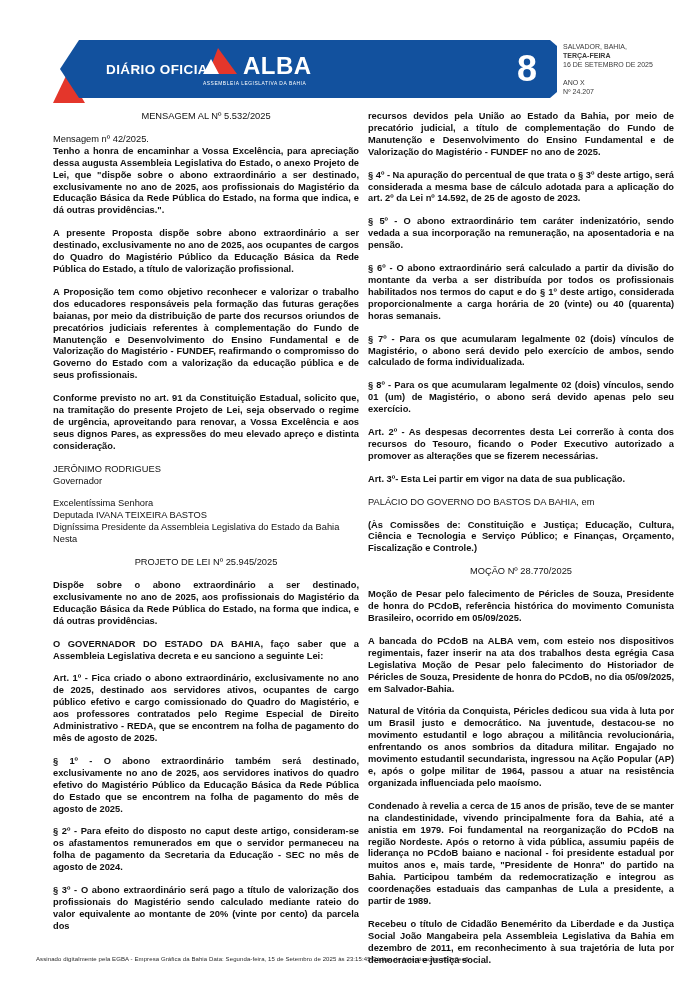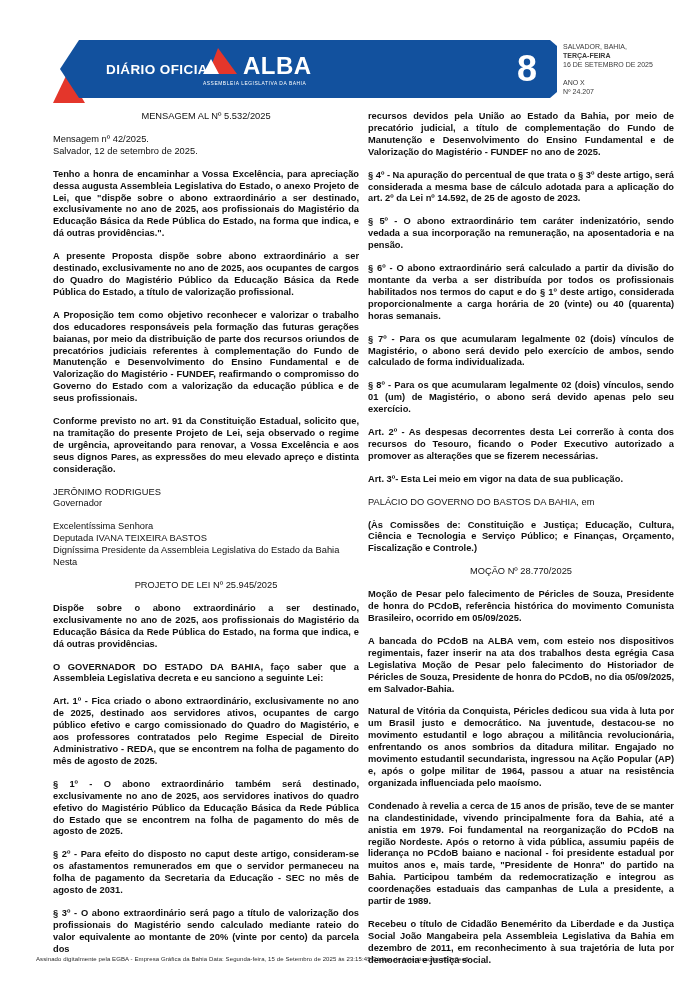--- a/index.html
+++ b/index.html
@@ -83,48 +83,47 @@
       <div>16 DE SETEMBRO DE 2025</div>
       <div class="spaced">ANO X</div>
       <div>Nº 24.207</div>
     </div>
   </header>
 
   <main class="columns">
     <section class="col">
         <p class="blk heading">MENSAGEM AL Nº 5.532/2025</p>
         <p class="blk line">Mensagem nº 42/2025.</p>
-        <p class="blk line-end">Salvador, 12 de setembro de 2025.</p>
         <p class="blk para">Tenho a honra de encaminhar a Vossa Excelência, para apreciação dessa augusta Assembleia Legislativa do Estado, o anexo Projeto de Lei, que "dispõe sobre o abono extraordinário a ser destinado, exclusivamente no ano de 2025, aos profissionais do Magistério da Educação Básica da Rede Pública do Estado, na forma que indica, e dá outras providências.".</p>
         <p class="blk para">A presente Proposta dispõe sobre abono extraordinário a ser destinado, exclusivamente no ano de 2025, aos ocupantes de cargos do Quadro do Magistério Público da Educação Básica da Rede Pública do Estado, a título de valorização profissional.</p>
         <p class="blk para">A Proposição tem como objetivo reconhecer e valorizar o trabalho dos educadores responsáveis pela formação das futuras gerações baianas, por meio da distribuição de parte dos recursos oriundos de precatórios judiciais referentes à complementação do Fundo de Manutenção e Desenvolvimento do Ensino Fundamental e de Valorização do Magistério - FUNDEF, reafirmando o compromisso do Governo do Estado com a valorização da educação pública e de seus profissionais.</p>
         <p class="blk para">Conforme previsto no art. 91 da Constituição Estadual, solicito que, na tramitação do presente Projeto de Lei, seja observado o regime de urgência, aproveitando para renovar, a Vossa Excelência e aos seus dignos Pares, as expressões do meu elevado apreço e distinta consideração.</p>
         <p class="blk line">JERÔNIMO RODRIGUES</p>
         <p class="blk line-end">Governador</p>
         <p class="blk line">Excelentíssima Senhora</p>
         <p class="blk line">Deputada IVANA TEIXEIRA BASTOS</p>
         <p class="blk line">Digníssima Presidente da Assembleia Legislativa do Estado da Bahia</p>
         <p class="blk line-end">Nesta</p>
         <p class="blk heading">PROJETO DE LEI Nº 25.945/2025</p>
         <p class="blk para">Dispõe sobre o abono extraordinário a ser destinado, exclusivamente no ano de 2025, aos profissionais do Magistério da Educação Básica da Rede Pública do Estado, na forma que indica, e dá outras providências.</p>
         <p class="blk para">O GOVERNADOR DO ESTADO DA BAHIA, faço saber que a Assembleia Legislativa decreta e eu sanciono a seguinte Lei:</p>
         <p class="blk para">Art. 1º - Fica criado o abono extraordinário, exclusivamente no ano de 2025, destinado aos servidores ativos, ocupantes de cargo público efetivo e cargo comissionado do Quadro do Magistério, e aos professores contratados pelo Regime Especial de Direito Administrativo - REDA, que se encontrem na folha de pagamento do mês de agosto de 2025.</p>
         <p class="blk para">§ 1º - O abono extraordinário também será destinado, exclusivamente no ano de 2025, aos servidores inativos do quadro efetivo do Magistério Público da Educação Básica da Rede Pública do Estado que se encontrem na folha de pagamento do mês de agosto de 2025.</p>
-        <p class="blk para">§ 2º - Para efeito do disposto no caput deste artigo, consideram-se os afastamentos remunerados em que o servidor permaneceu na folha de pagamento da Secretaria da Educação - SEC no mês de agosto de 2031.</p>
+        <p class="blk para">§ 2º - Para efeito do disposto no caput deste artigo, consideram-se os afastamentos remunerados em que o servidor permaneceu na folha de pagamento da Secretaria da Educação - SEC no mês de agosto de 2024.</p>
         <p class="blk para">§ 3º - O abono extraordinário será pago a título de valorização dos profissionais do Magistério sendo calculado mediante rateio do valor equivalente ao montante de 20% (vinte por cento) da parcela dos</p>
       </section>
     <section class="col">
         <p class="blk para">recursos devidos pela União ao Estado da Bahia, por meio de precatório judicial, a título de complementação do Fundo de Manutenção e Desenvolvimento do Ensino Fundamental e de Valorização do Magistério - FUNDEF no ano de 2025.</p>
         <p class="blk para">§ 4º - Na apuração do percentual de que trata o § 3º deste artigo, será considerada a mesma base de cálculo adotada para a aplicação do art. 2º da Lei nº 14.592, de 25 de agosto de 2023.</p>
         <p class="blk para">§ 5º - O abono extraordinário tem caráter indenizatório, sendo vedada a sua incorporação na remuneração, na aposentadoria e na pensão.</p>
         <p class="blk para">§ 6º - O abono extraordinário será calculado a partir da divisão do montante da verba a ser distribuída por todos os profissionais habilitados nos termos do caput e do § 1º deste artigo, considerada proporcionalmente a carga horária de 20 (vinte) ou 40 (quarenta) horas semanais.</p>
         <p class="blk para">§ 7º - Para os que acumularam legalmente 02 (dois) vínculos de Magistério, o abono será devido pelo exercício de ambos, sendo calculado de forma individualizada.</p>
         <p class="blk para">§ 8º - Para os que acumularam legalmente 02 (dois) vínculos, sendo 01 (um) de Magistério, o abono será devido apenas pelo seu exercício.</p>
         <p class="blk para">Art. 2º - As despesas decorrentes desta Lei correrão à conta dos recursos do Tesouro, ficando o Poder Executivo autorizado a promover as alterações que se fizerem necessárias.</p>
-        <p class="blk para">Art. 3º- Esta Lei meio em vigor na data de sua publicação.</p>
+        <p class="blk para">Art. 3º- Esta Lei partir em vigor na data de sua publicação.</p>
         <p class="blk line-end">PALÁCIO DO GOVERNO DO BASTOS DA BAHIA, em</p>
         <p class="blk para">(Às Comissões de: Constituição e Justiça; Educação, Cultura, Ciência e Tecnologia e Serviço Público; e Finanças, Orçamento, Fiscalização e Controle.)</p>
         <p class="blk heading">MOÇÃO Nº 28.770/2025</p>
         <p class="blk para">Moção de Pesar pelo falecimento de Péricles de Souza, Presidente de honra do PCdoB, referência histórica do movimento Comunista Brasileiro, ocorrido em 05/09/2025.</p>
         <p class="blk para">A bancada do PCdoB na ALBA vem, com esteio nos dispositivos regimentais, fazer inserir na ata dos trabalhos desta egrégia Casa Legislativa Moção de Pesar pelo falecimento do Historiador de Péricles de Souza, Presidente de honra do PCdoB, no dia 05/09/2025, em Salvador-Bahia.</p>
         <p class="blk para">Natural de Vitória da Conquista, Péricles dedicou sua vida à luta por um Brasil justo e democrático. Na juventude, destacou-se no movimento estudantil e logo abraçou a militância revolucionária, enfrentando os anos sombrios da ditadura militar. Engajado no movimento estudantil secundarista, ingressou na Ação Popular (AP) e, após o golpe militar de 1964, passou a atuar na resistência organizada influenciada pelo maoísmo.</p>
         <p class="blk para">Condenado à revelia a cerca de 15 anos de prisão, teve de se manter na clandestinidade, vivendo principalmente fora da Bahia, até a anistia em 1979. Foi fundamental na reorganização do PCdoB na região Nordeste. Após o retorno à vida pública, assumiu papéis de liderança no PCdoB baiano e nacional - foi presidente estadual por muitos anos e, mais tarde, "Presidente de Honra" do partido na Bahia. Participou também da redemocratização e integrou as coordenações estaduais das campanhas de Lula a presidente, a partir de 1989.</p>
         <p class="blk para">Recebeu o título de Cidadão Benemérito da Liberdade e da Justiça Social João Mangabeira pela Assembleia Legislativa da Bahia em dezembro de 2011, em reconhecimento à sua trajetória de luta por democracia e justiça social.</p>
       </section>
   </main>

